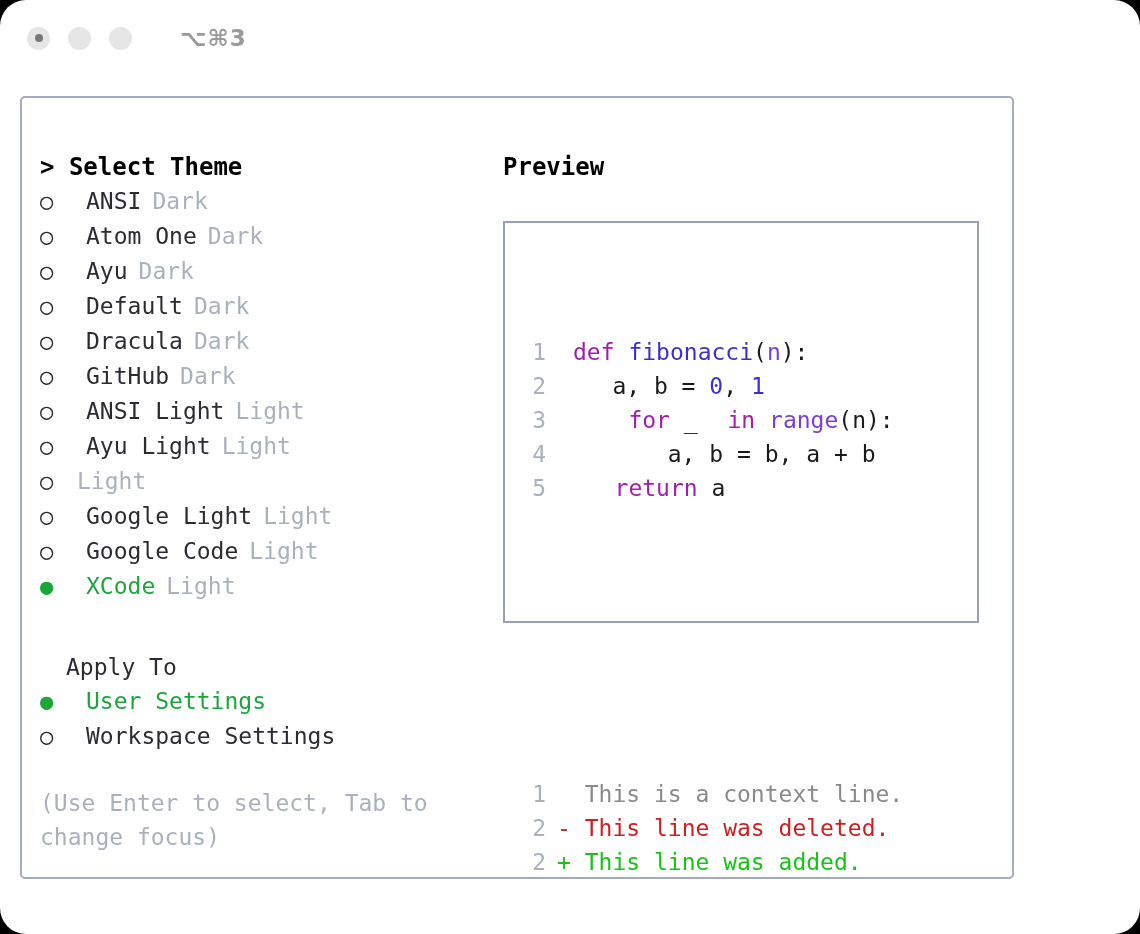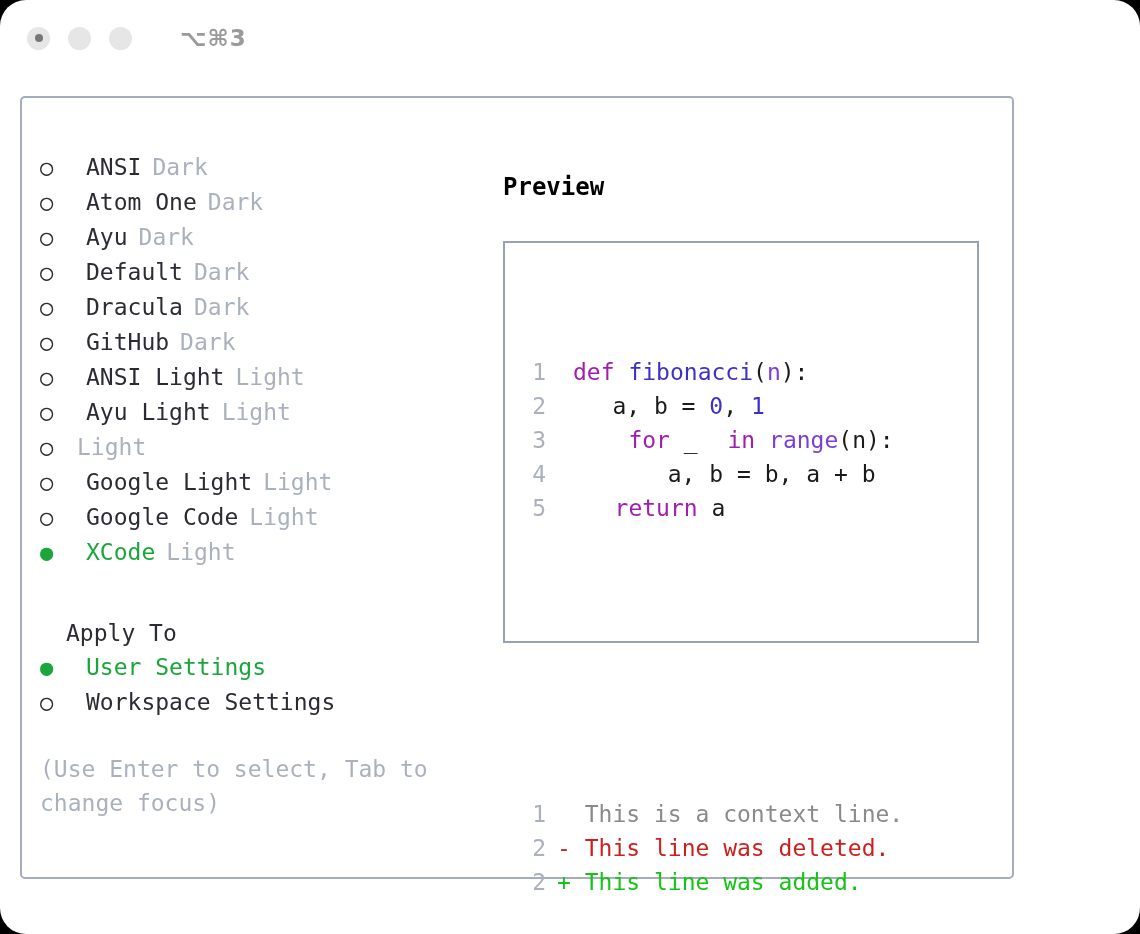--- a/index.html
+++ b/index.html
@@ -159,21 +159,20 @@
     left: 481px;
     top: 52px;
     width: 490px;
   }
   .preview-title {
     font-size: 24px;
     font-weight: bold;
     color: #000000;
     line-height: 34px;
     white-space: pre;
-    margin-top: 20px;
   }
   .preview-box {
     margin-top: 37px;
     width: 476px;
     height: 402px;
     border: 2px solid #97a2b2;
     box-sizing: border-box;
     background: #ffffff;
     position: relative;
   }
@@ -224,20 +223,21 @@
       <div class="dot"></div>
     </div>
     <div class="shortcut">⌥⌘3</div>
   </div>
 
   <div class="panel">
     <div class="panel-body">
 
       <div class="left-col">
 
+        <div class="list-title">&gt; Select Theme</div>
 
         <div id="theme-rows">
             <div class="row"><span class="bullet">○</span><span class="row-label">ANSI</span><span class="row-kind">Dark</span></div>
             <div class="row"><span class="bullet">○</span><span class="row-label">Atom One</span><span class="row-kind">Dark</span></div>
             <div class="row"><span class="bullet">○</span><span class="row-label">Ayu</span><span class="row-kind">Dark</span></div>
             <div class="row"><span class="bullet">○</span><span class="row-label">Default</span><span class="row-kind">Dark</span></div>
             <div class="row"><span class="bullet">○</span><span class="row-label">Dracula</span><span class="row-kind">Dark</span></div>
             <div class="row"><span class="bullet">○</span><span class="row-label">GitHub</span><span class="row-kind">Dark</span></div>
             <div class="row"><span class="bullet">○</span><span class="row-label">ANSI Light</span><span class="row-kind">Light</span></div>
             <div class="row"><span class="bullet">○</span><span class="row-label">Ayu Light</span><span class="row-kind">Light</span></div>

